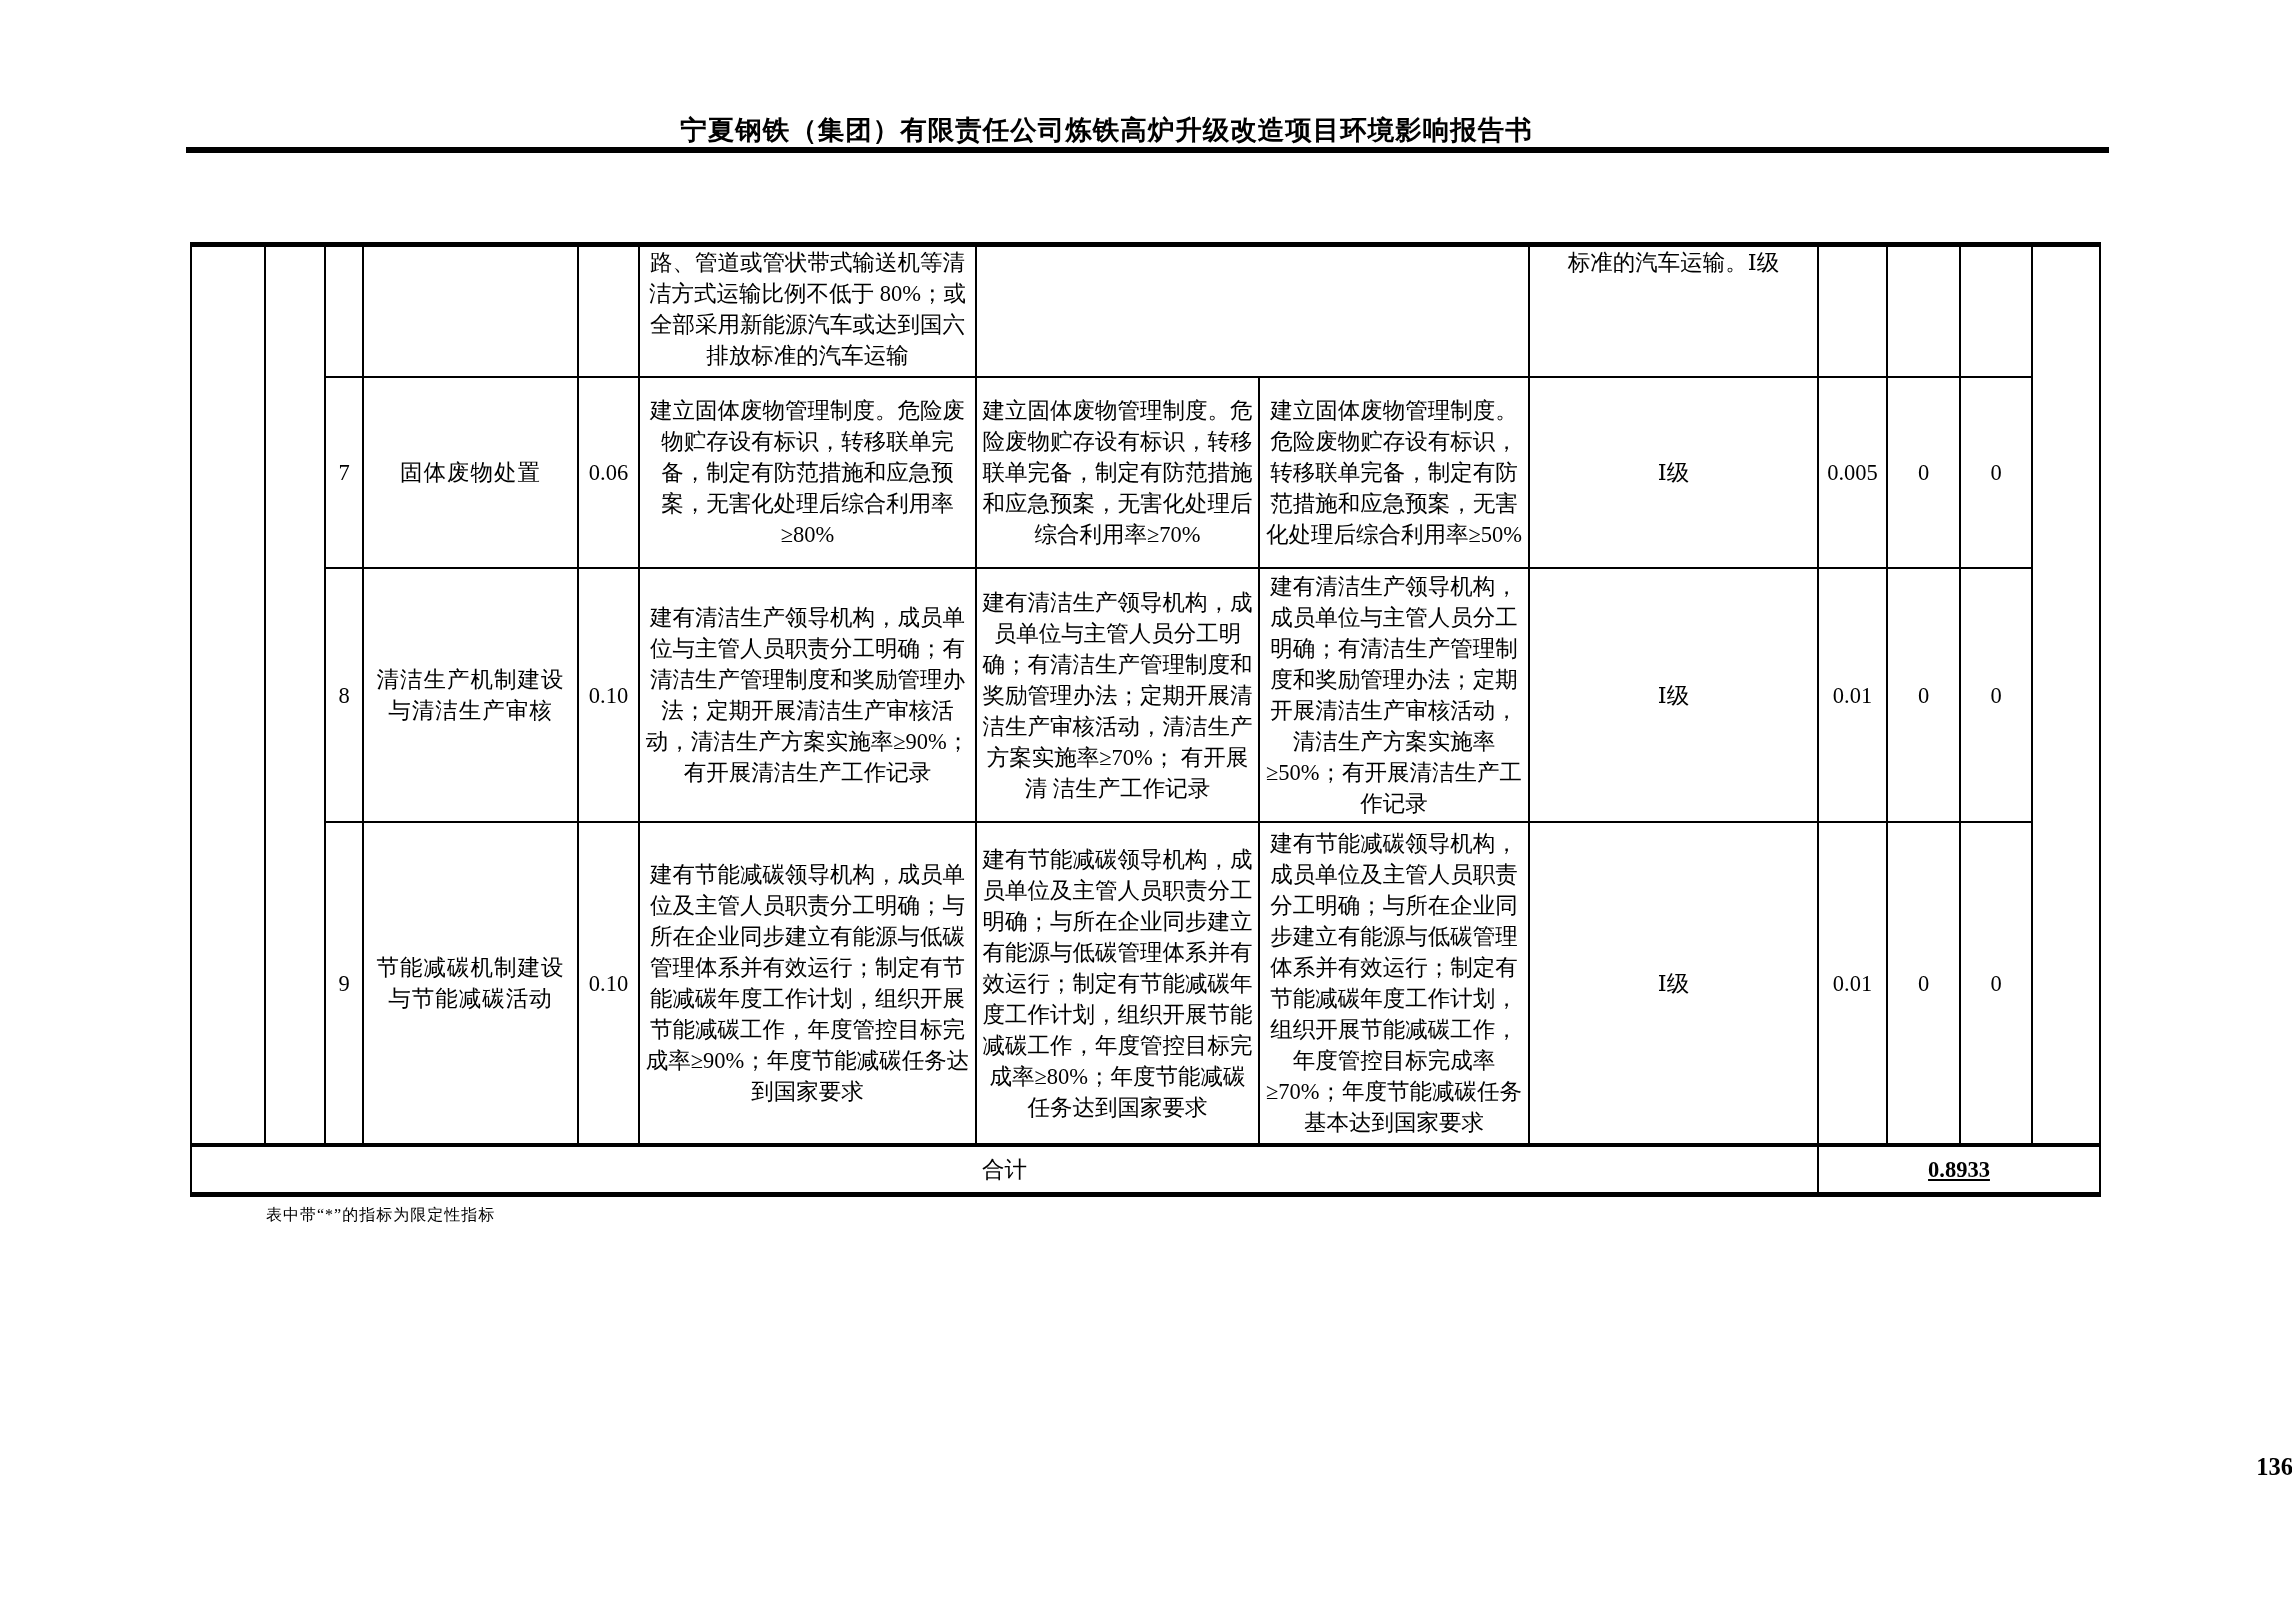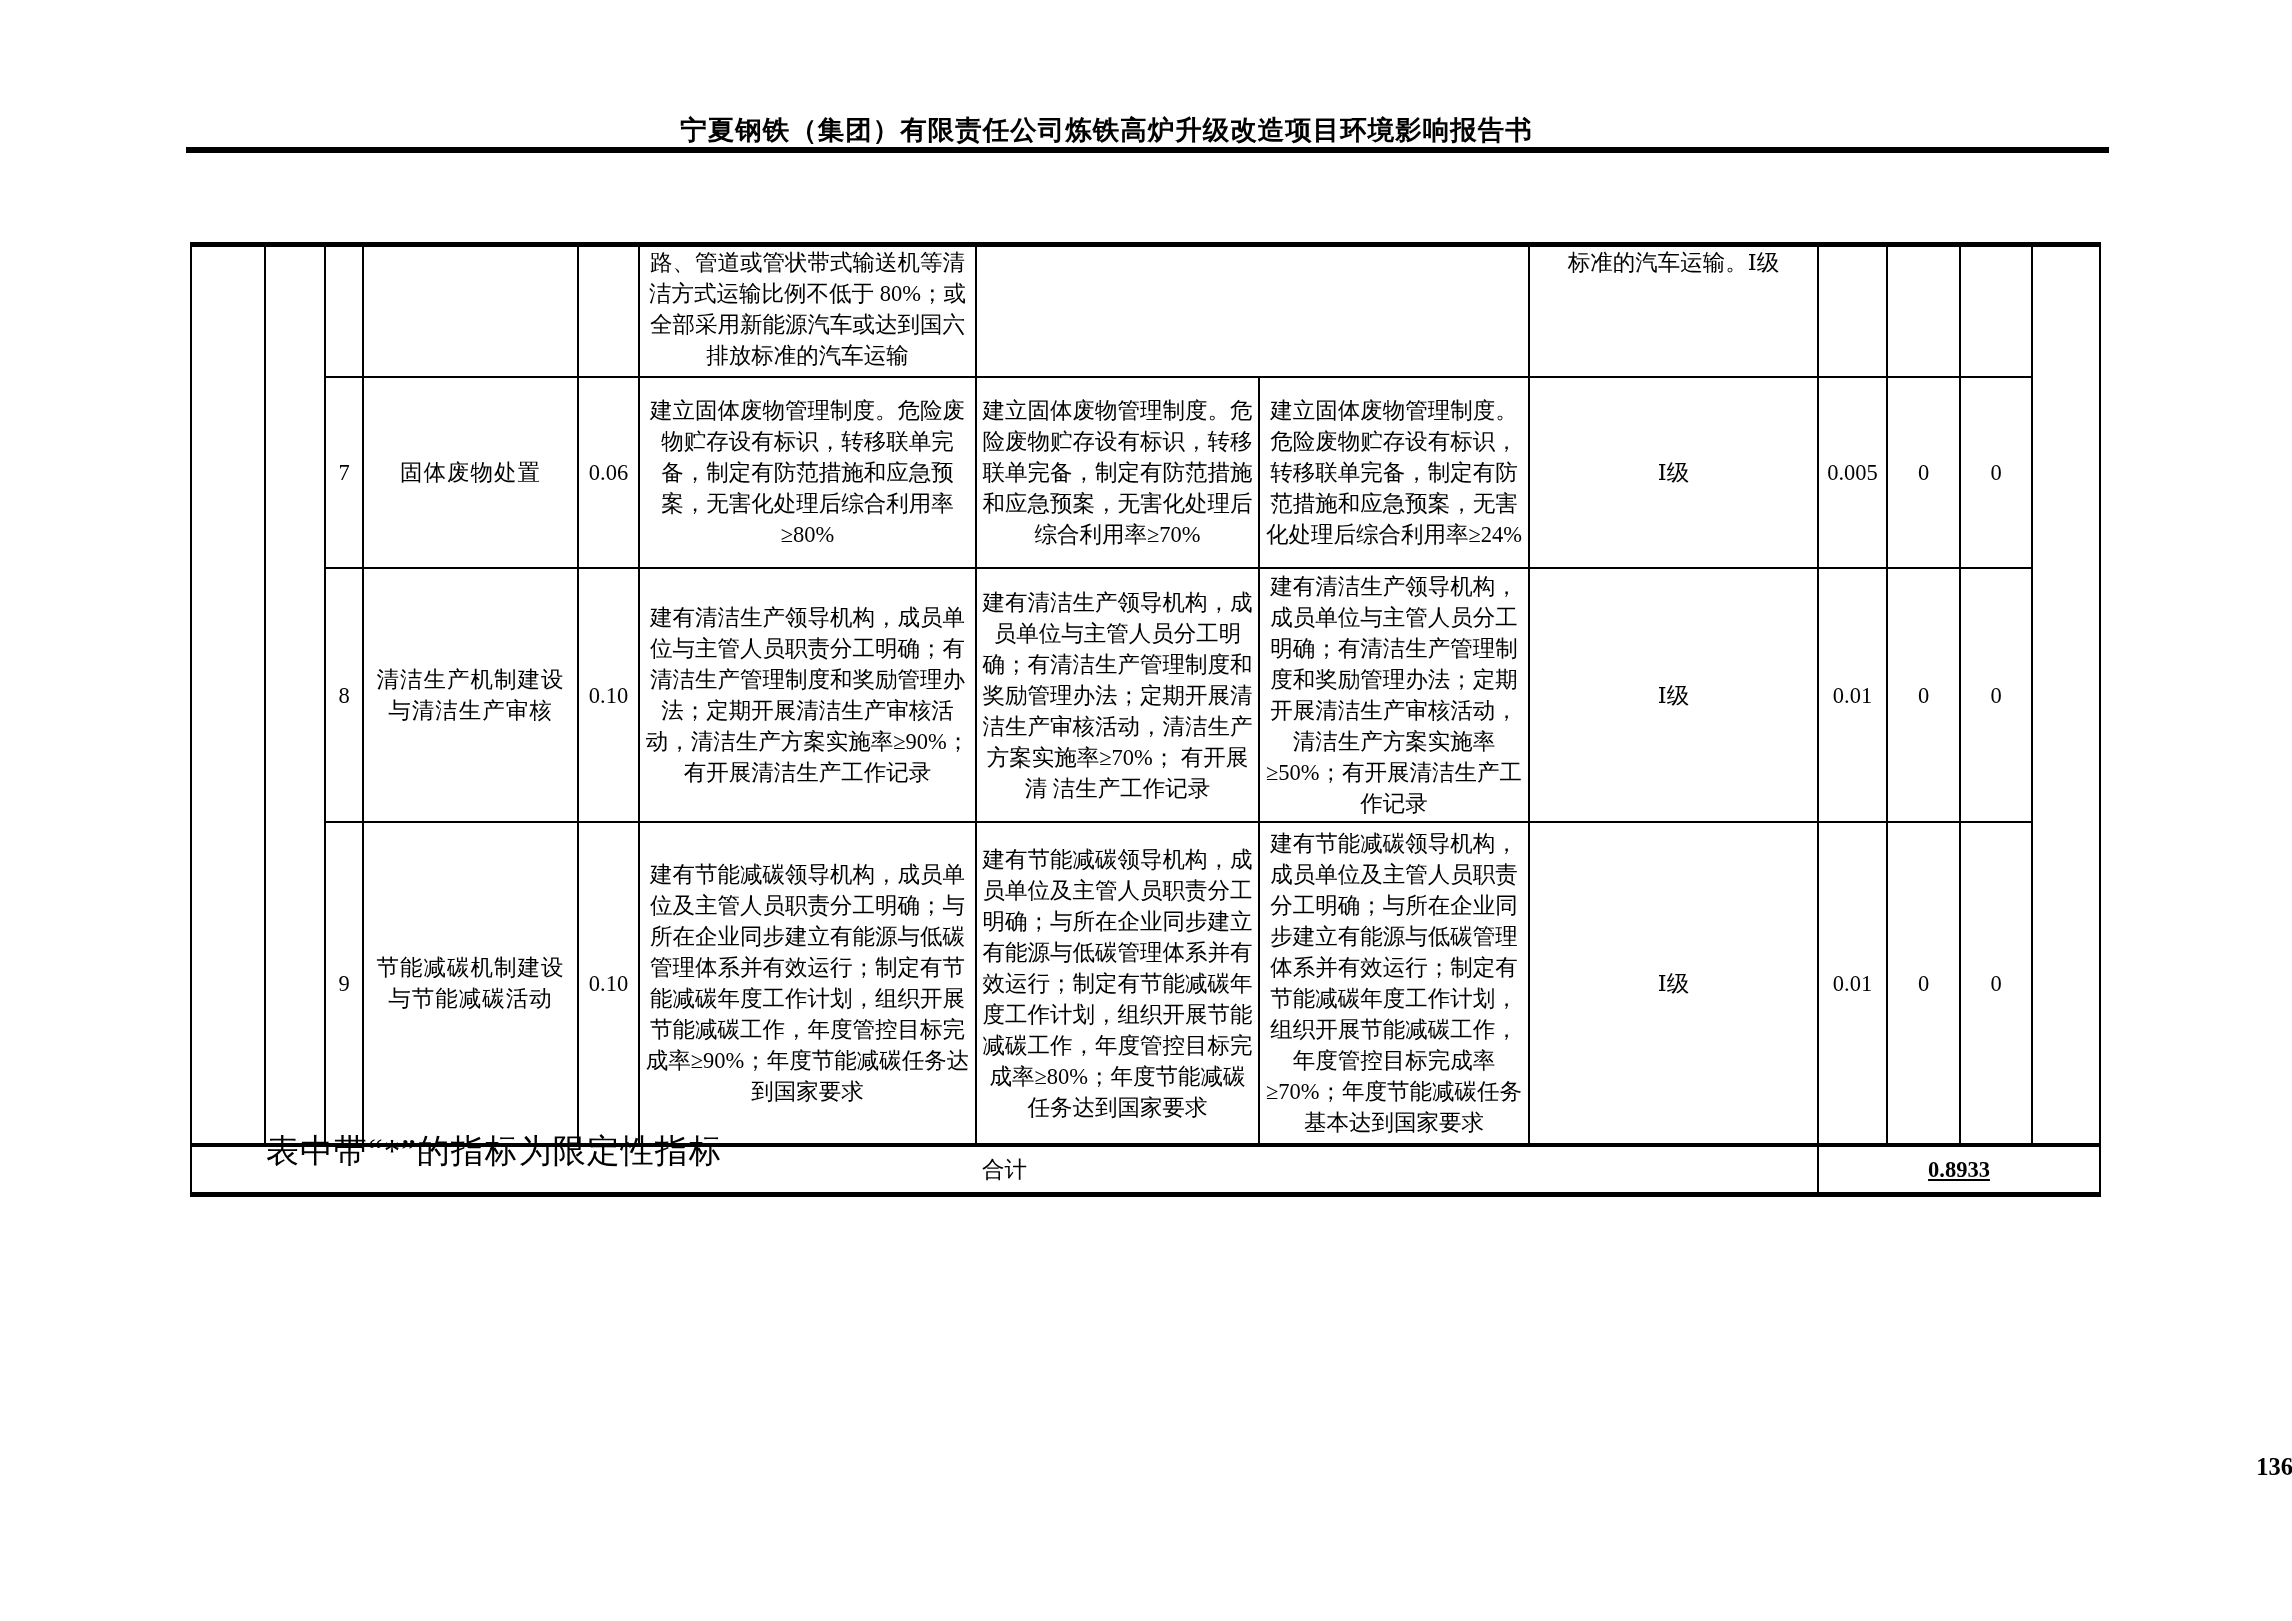--- a/index.html
+++ b/index.html
@@ -39,22 +39,22 @@
 
   td.desc{
     text-align:justify;
     text-align-last:center;
   }
   td.indicator{white-space:pre-line;letter-spacing:1px;}
   td.num{font-size:22.5px;}
   td.total-value{font-weight:bold;text-decoration:underline;}
 
   .footnote{
-    position:absolute;left:266px;top:1129px;
-    font-size:33px;letter-spacing:1px;
+    position:absolute;left:266px;top:1205px;
+    font-size:16px;letter-spacing:1px;
   }
   .page-number{
     position:absolute;left:0;top:1453px;width:2293px;
     text-align:right;font-size:24.5px;font-weight:bold;
   }
 </style>
 </head>
 <body>
 
 <div class="page">
@@ -94,21 +94,21 @@
       <td></td>
       <td rowspan="4"></td>
     </tr>
 
     <tr class="r7">
       <td class="num">7</td>
       <td class="indicator">固体废物处置</td>
       <td class="num">0.06</td>
       <td class="desc">建立固体废物管理制度。危险废物贮存设有标识，转移联单完备，制定有防范措施和应急预案，无害化处理后综合利用率≥80%</td>
       <td class="desc">建立固体废物管理制度。危险废物贮存设有标识，转移联单完备，制定有防范措施和应急预案，无害化处理后综合利用率≥70%</td>
-      <td class="desc">建立固体废物管理制度。危险废物贮存设有标识，转移联单完备，制定有防范措施和应急预案，无害化处理后综合利用率≥24%</td>
+      <td class="desc">建立固体废物管理制度。危险废物贮存设有标识，转移联单完备，制定有防范措施和应急预案，无害化处理后综合利用率≥50%</td>
       <td>Ⅰ级</td>
       <td class="num">0.005</td>
       <td class="num">0</td>
       <td class="num">0</td>
     </tr>
 
     <tr class="r8">
       <td class="num">8</td>
       <td class="indicator">清洁生产机制建设
 与清洁生产审核</td>

